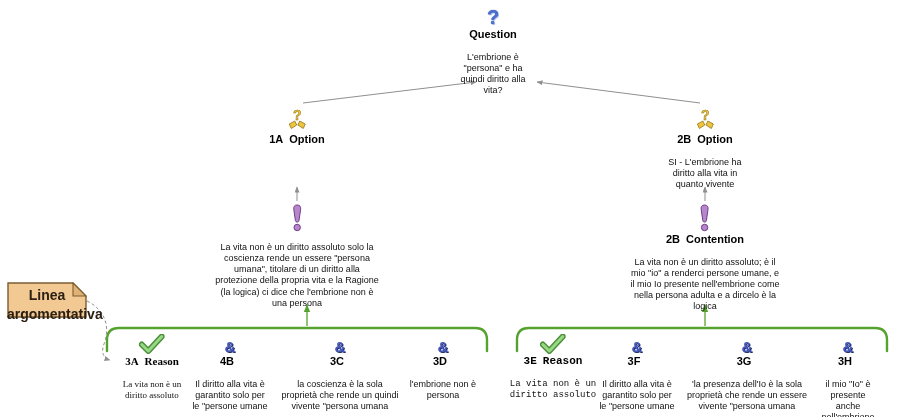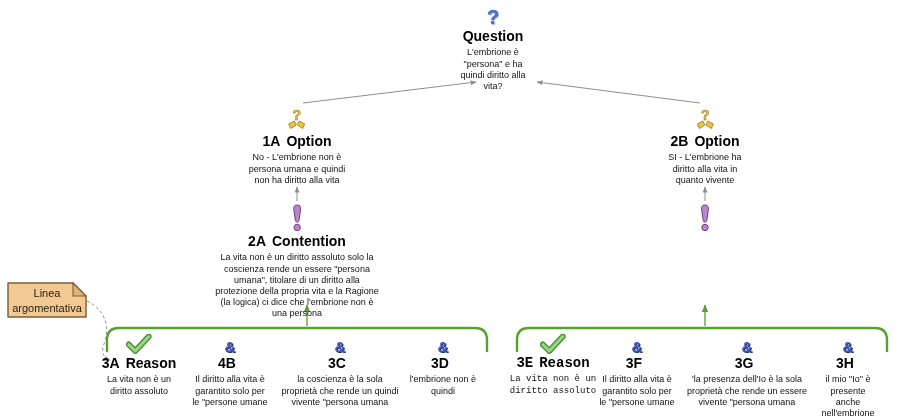--- a/index.html
+++ b/index.html
@@ -1,27 +1,27 @@
 <!DOCTYPE html>
 <html><head>
 <meta charset="utf-8">
 <style>
   html,body{margin:0;padding:0;background:#ffffff;font-family:"Liberation Sans",sans-serif;}
   .canvas{position:relative;width:900px;height:417px;background:#ffffff;overflow:hidden;}
   svg.overlay{position:absolute;left:0;top:0;width:900px;height:417px;pointer-events:none;}
   .node{position:absolute;transform:translateX(-50%);text-align:center;color:#111;font-size:9px;line-height:1.24;}
   .node .icn{display:flex;align-items:flex-end;justify-content:center;margin:0 auto 1px auto;}
-  .node .ttl{font-weight:bold;font-size:14px;color:#000;white-space:nowrap;margin-top:1px;}
+  .node .ttl{font-weight:bold;font-size:11px;color:#000;white-space:nowrap;margin-top:1px;}
   .node .ttl .nid{margin-right:6px;}
   .node .ttl .nid:empty{margin-right:0;}
-  .node .body{white-space:pre-line;margin-top:2px;}
+  .node .body{white-space:pre-line;margin-top:10px;}
   .q-glyph{font-size:20px;font-weight:bold;color:#4a71d0;text-shadow:0 0 1px #23479e, 1px 1px 0 #b9c9ee;line-height:1;}
   .amp-glyph{font-size:15px;font-weight:bold;color:#4557b8;text-shadow:1px 1px 0 #1f2d6e;line-height:1;}
   .note{position:absolute;left:7px;top:282px;width:80px;height:36px;}
-  .note .note-text{position:absolute;left:0;top:4px;width:80px;text-align:center;font-size:11px;line-height:1.35;color:#2b2013;white-space:pre-line;font-weight:normal;}
+  .note .note-text{position:absolute;left:0;top:4px;width:80px;text-align:center;font-size:14px;line-height:1.35;color:#2b2013;white-space:pre-line;font-weight:bold;}
 </style>
 </head>
 <body>
 
 <div class="canvas">
 
   <svg class="overlay">
     <defs>
       <marker id="ah-gray" markerWidth="7" markerHeight="6" refX="5.5" refY="2.5" orient="auto">
         <path d="M0,0 L6,2.5 L0,5 Z" fill="#8f8f8f"></path>
@@ -63,23 +63,20 @@
 
   <div class="node" style="left:297px;top:106px;">
     <div class="icn" style="height:26px;">
       <svg width="22" height="25" viewBox="0 0 22 25">
         <text x="11" y="13" text-anchor="middle" font-size="14" font-weight="bold" fill="#ecc43e" stroke="#93761a" stroke-width="0.5">?</text>
         <path d="M3,17 L8.5,14 L10.5,18 L5,21.5 Z" fill="#ecc43e" stroke="#93761a" stroke-width="0.8"></path>
         <path d="M19,17 L13.5,14 L11.5,18 L17,21.5 Z" fill="#ecc43e" stroke="#93761a" stroke-width="0.8"></path>
       </svg>
     </div>
     <div class="ttl"><span class="nid">1A</span><span>Option</span></div>
-    <div class="body">No - L'embrione non è
-persona umana e quindi
-non ha diritto alla vita</div>
   </div>
 
   <div class="node" style="left:705px;top:106px;">
     <div class="icn" style="height:26px;">
       <svg width="22" height="25" viewBox="0 0 22 25">
         <text x="11" y="13" text-anchor="middle" font-size="14" font-weight="bold" fill="#ecc43e" stroke="#93761a" stroke-width="0.5">?</text>
         <path d="M3,17 L8.5,14 L10.5,18 L5,21.5 Z" fill="#ecc43e" stroke="#93761a" stroke-width="0.8"></path>
         <path d="M19,17 L13.5,14 L11.5,18 L17,21.5 Z" fill="#ecc43e" stroke="#93761a" stroke-width="0.8"></path>
       </svg>
     </div>
@@ -89,39 +86,44 @@
 quanto vivente</div>
   </div>
 
   <div class="node" style="left:297px;top:203px;">
     <div class="icn" style="height:29px;">
       <svg width="14" height="28" viewBox="0 0 14 28">
         <path d="M7,1 C9.8,1 10.8,2.8 10.4,5.5 L8.8,16.5 C8.6,18.6 5.4,18.6 5.2,16.5 L3.6,5.5 C3.2,2.8 4.2,1 7,1 Z" fill="#b886cc" stroke="#6e3d85" stroke-width="1"></path>
         <circle cx="7" cy="23.5" r="3.2" fill="#b886cc" stroke="#6e3d85" stroke-width="1"></circle>
       </svg>
     </div>
-    <div class="ttl"><span class="nid">2A</span><span>Contention</span></div>
     <div class="body">La vita non è un diritto assoluto solo la
 coscienza rende un essere "persona
 umana", titolare di un diritto alla
 protezione della propria vita e la Ragione
 (la logica) ci dice che l'embrione non è
 una persona</div>
   </div>
 
   <div class="node" style="left:705px;top:203px;">
     <div class="icn" style="height:29px;">
       <svg width="14" height="28" viewBox="0 0 14 28">
         <path d="M7,1 C9.8,1 10.8,2.8 10.4,5.5 L8.8,16.5 C8.6,18.6 5.4,18.6 5.2,16.5 L3.6,5.5 C3.2,2.8 4.2,1 7,1 Z" fill="#b886cc" stroke="#6e3d85" stroke-width="1"></path>
         <circle cx="7" cy="23.5" r="3.2" fill="#b886cc" stroke="#6e3d85" stroke-width="1"></circle>
       </svg>
     </div>
-  </div>
-
-  <div class="node" style="left:139px;top:331px;">
+    <div class="ttl"><span class="nid">2B</span><span>Contention</span></div>
+    <div class="body">La vita non è un diritto assoluto; è il
+mio "io" a renderci persone umane, e
+il mio Io presente nell'embrione come
+nella persona adulta e a dircelo è la
+logica</div>
+  </div>
+
+  <div class="node" style="left:152px;top:331px;font-family:Liberation Serif, serif;">
     <div class="icn" style="height:23px;">
       <svg width="26" height="20" viewBox="0 0 26 20">
         <path d="M3,10.5 L9.5,17 L23,2.5" fill="none" stroke="#4e8f3c" stroke-width="6" stroke-linecap="round" stroke-linejoin="round"></path>
         <path d="M3,10.5 L9.5,17 L23,2.5" fill="none" stroke="#96d884" stroke-width="3" stroke-linecap="round" stroke-linejoin="round"></path>
       </svg>
     </div>
     <div class="ttl"><span class="nid">3A</span><span>Reason</span></div>
     <div class="body">La vita non è un
 diritto assoluto</div>
   </div>
@@ -145,21 +147,21 @@
 proprietà che rende un quindi
 vivente "persona umana</div>
   </div>
 
   <div class="node" style="left:443px;top:331px;">
     <div class="icn" style="height:23px;">
       <span class="amp-glyph">&amp;</span>
     </div>
     <div class="ttl"><span class="nid">3D</span><span></span></div>
     <div class="body">l'embrione non è
-quindi</div>
+persona</div>
   </div>
 
   <div class="node" style="left:553px;top:331px;font-family:Liberation Mono, monospace;">
     <div class="icn" style="height:23px;">
       <svg width="26" height="20" viewBox="0 0 26 20">
         <path d="M3,10.5 L9.5,17 L23,2.5" fill="none" stroke="#4e8f3c" stroke-width="6" stroke-linecap="round" stroke-linejoin="round"></path>
         <path d="M3,10.5 L9.5,17 L23,2.5" fill="none" stroke="#96d884" stroke-width="3" stroke-linecap="round" stroke-linejoin="round"></path>
       </svg>
     </div>
     <div class="ttl"><span class="nid">3E</span><span>Reason</span></div>

